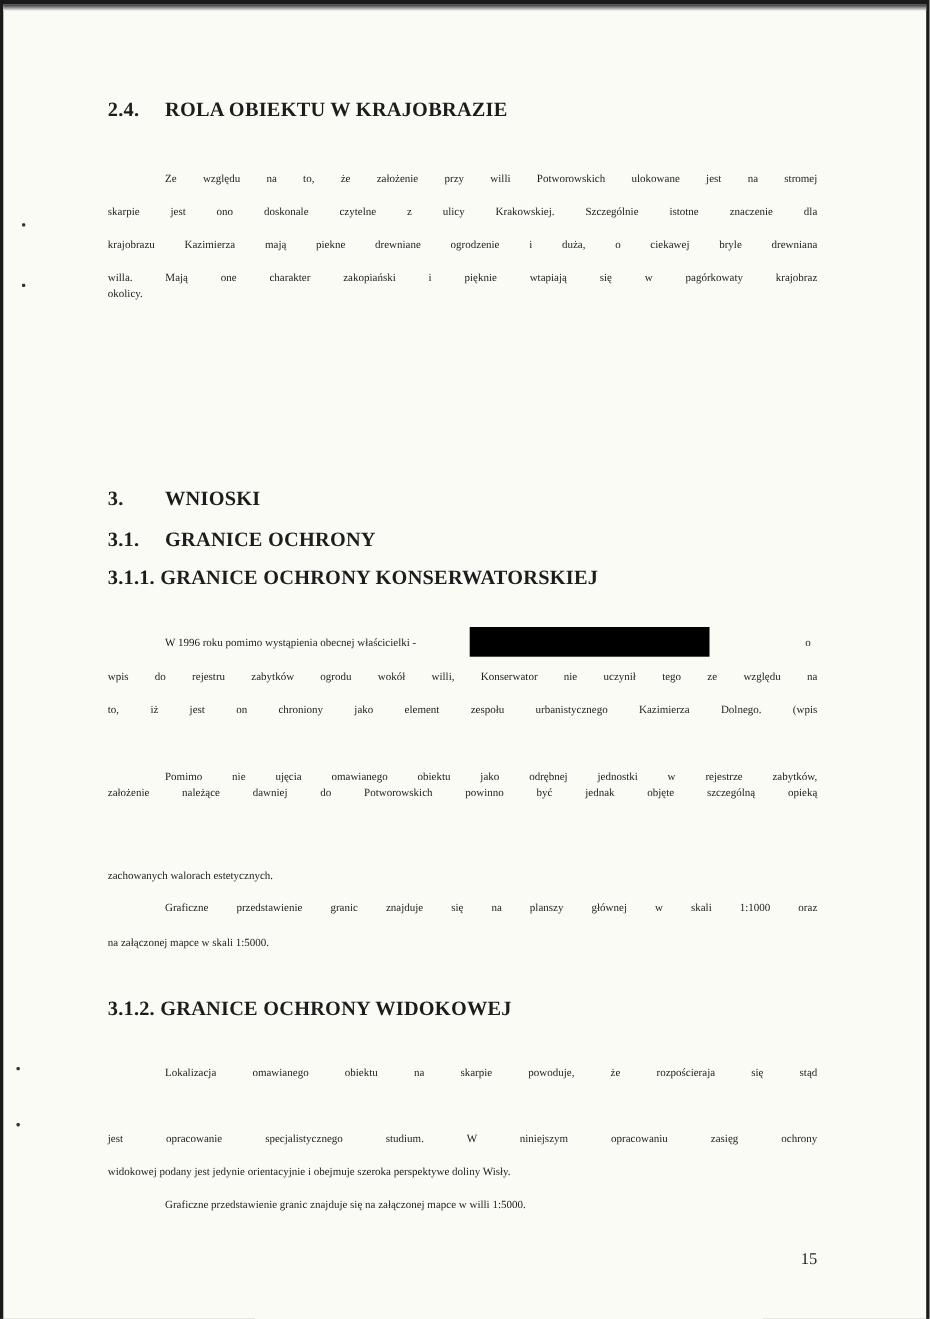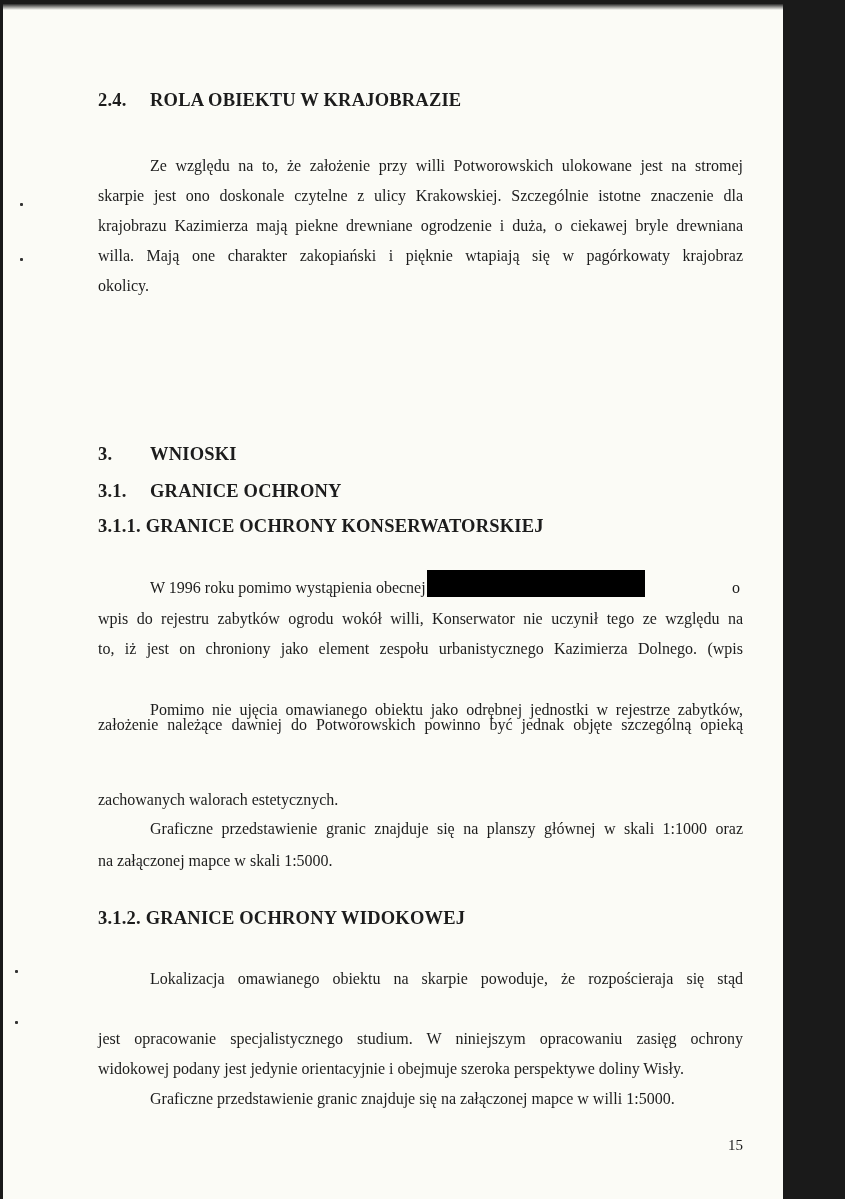--- a/index.html
+++ b/index.html
@@ -2,37 +2,37 @@
 <html><head>
 <meta charset="utf-8">
 <style>
   html, body { margin: 0; padding: 0; }
   body {
     width: 845px; height: 1199px; overflow: hidden;
     background: #1a1a1a;
     position: relative;
   }
   .page {
-    position: absolute; left: 3px; top: 4px; width: 780px; height: 1195px;
+    position: absolute; left: 3px; top: 4px; width: 839px; height: 1195px;
     background: #fbfbf6;
     font-family: "Liberation Serif", "DejaVu Serif", serif;
     color: #1c1c1c;
   }
   .scan-edge {
     position: absolute; left: 0; top: 0; width: 100%; height: 6px;
     background: linear-gradient(#2a2a2a, #fbfbf6);
   }
   .mark { position: absolute; width: 3px; height: 3px; background: #333; border-radius: 1px; }
   .h {
     position: absolute; left: 95px; font-weight: bold; font-size: 18.5px;
     letter-spacing: 0.2px; white-space: nowrap;
   }
   .h .num { display: inline-block; }
   .line {
-    position: absolute; left: 95px; width: 645px; font-size: 16px;
+    position: absolute; left: 95px; width: 645px; font-size: 10px;
     white-space: nowrap; text-align: justify; text-align-last: justify;
   }
   .line.last { text-align-last: left; }
   .line.indent { left: 147px; width: 593px; }
   .redacted {
     position: absolute; left: 424px; top: 566px; width: 218px; height: 27px;
     background: #000;
   }
   .pagenum { position: absolute; left: 725px; top: 1133px; font-size: 15px; }
 </style>
@@ -46,21 +46,21 @@
   <div class="mark" style="left:12px;top:966px"></div>
   <div class="mark" style="left:12px;top:1017px"></div>
 
   <div class="h" style="top:86px">
     <span class="num" style="width:52px">2.4.</span><span>ROLA OBIEKTU W KRAJOBRAZIE</span>
   </div>
   <div class="line indent" style="top:153px">Ze względu na to, że założenie przy willi Potworowskich ulokowane jest na stromej</div>
   <div class="line" style="top:183px">skarpie jest ono doskonale czytelne z ulicy Krakowskiej. Szczególnie istotne znaczenie dla</div>
   <div class="line" style="top:213px">krajobrazu Kazimierza mają piekne drewniane ogrodzenie i duża, o ciekawej bryle drewniana</div>
   <div class="line" style="top:243px">willa. Mają one  charakter zakopiański i pięknie wtapiają się w pagórkowaty krajobraz</div>
-  <div class="line last" style="top:273px">okolicy.</div>
+  <div class="line last" style="top:258px">okolicy.</div>
 
   <div class="h" style="top:440px">
     <span class="num" style="width:52px">3.</span><span>WNIOSKI</span>
   </div>
   <div class="h" style="top:477px">
     <span class="num" style="width:52px">3.1.</span><span>GRANICE OCHRONY</span>
   </div>
   <div class="h" style="top:512px">
     <span class="num">3.1.1.</span> <span>GRANICE OCHRONY KONSERWATORSKIEJ</span>
   </div>

